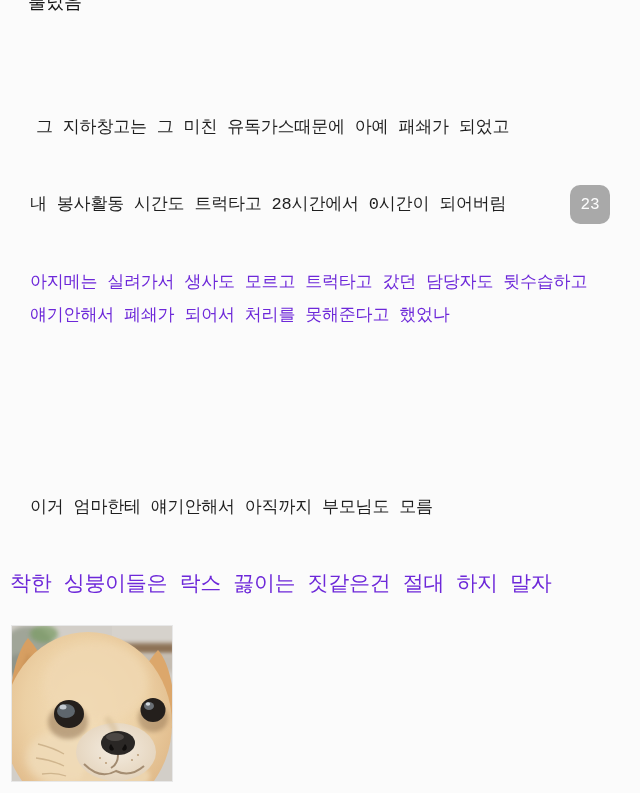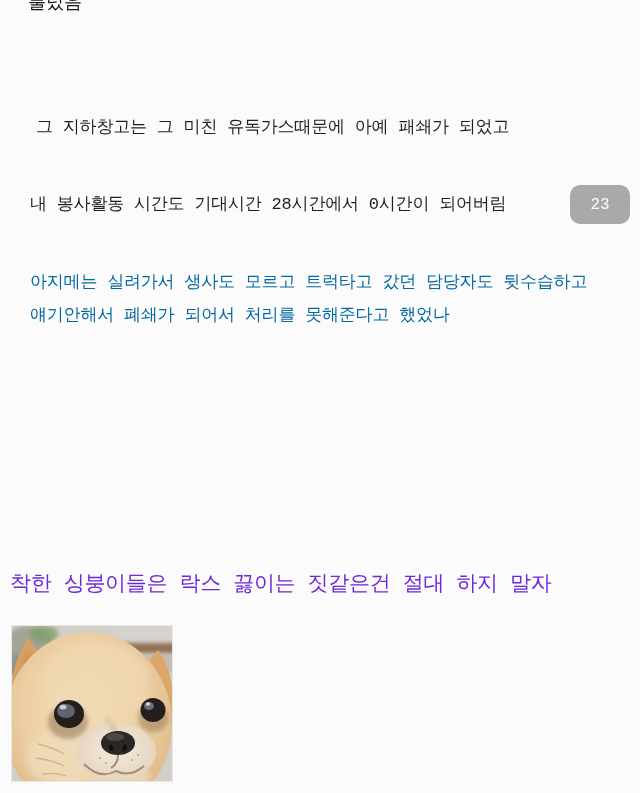--- a/index.html
+++ b/index.html
@@ -23,21 +23,21 @@
     line-height: 20px;
     letter-spacing: -0.2px;
     white-space: nowrap;
     color: #1f1f1f;
   }
   .para {
     position: absolute;
     font-size: 17px;
     line-height: 33px;
     letter-spacing: -0.2px;
-    color: #0369a1;
+    color: #6d28d9;
   }
   .para div { white-space: nowrap; }
   .clipped-line {
     position: absolute;
     top: -10px;
     left: 28px;
     font-size: 18px;
     font-weight: 500;
     white-space: nowrap;
     color: #141414;
@@ -49,21 +49,21 @@
     font-size: 21px;
     line-height: 26px;
     letter-spacing: -0.3px;
     white-space: nowrap;
     color: #6d28d9;
   }
   .count-badge {
     position: absolute;
     left: 570px;
     top: 185px;
-    width: 60px;
+    width: 40px;
     height: 39px;
     background: #a9a9a9;
     border-radius: 10px;
     display: flex;
     align-items: center;
     justify-content: center;
     font-size: 16px;
     color: #fdfdfd;
     cursor: pointer;
   }
@@ -82,29 +82,30 @@
 </head>
 <body>
 
 <div class="page">
 
   <div class="clipped-line"></div>
   <div class="clipped-line">불렀음</div>
 
   <div class="body-text" style="top:118px; left:36px;">그 지하창고는 그 미친 유독가스때문에 아예 패쇄가 되었고</div>
 
-  <div class="body-text" style="top:195px; left:30px;">내 봉사활동 시간도 기대시간 28시간에서 0시간이 되어버림</div>
+  <div class="body-text" style="top:195px; left:30px;">내 봉사활동 시간도 트럭타고 28시간에서 0시간이 되어버림</div>
 
   <div class="count-badge">23</div>
 
   <div class="para" style="top:266px; left:30px;">
     <div>아지메는 실려가서 생사도 모르고 트럭타고 갔던 담당자도 뒷수습하고</div>
     <div>얘기안해서 폐쇄가 되어서 처리를 못해준다고 했었나</div>
   </div>
 
+  <div class="body-text" style="top:498px; left:30px;">이거 엄마한테 얘기안해서 아직까지 부모님도 모름</div>
 
   <div class="big-line">착한 싱붕이들은 락스 끓이는 짓같은건 절대 하지 말자</div>
 
   <div class="dog-photo">
     <svg width="160" height="155" viewBox="0 0 160 155" xmlns="http://www.w3.org/2000/svg">
       <defs>
         <radialGradient id="fur" cx="48%" cy="40%" r="65%">
           <stop offset="0%" stop-color="#f4e0bd"></stop>
           <stop offset="55%" stop-color="#ecd0a4"></stop>
           <stop offset="100%" stop-color="#ddb483"></stop>

